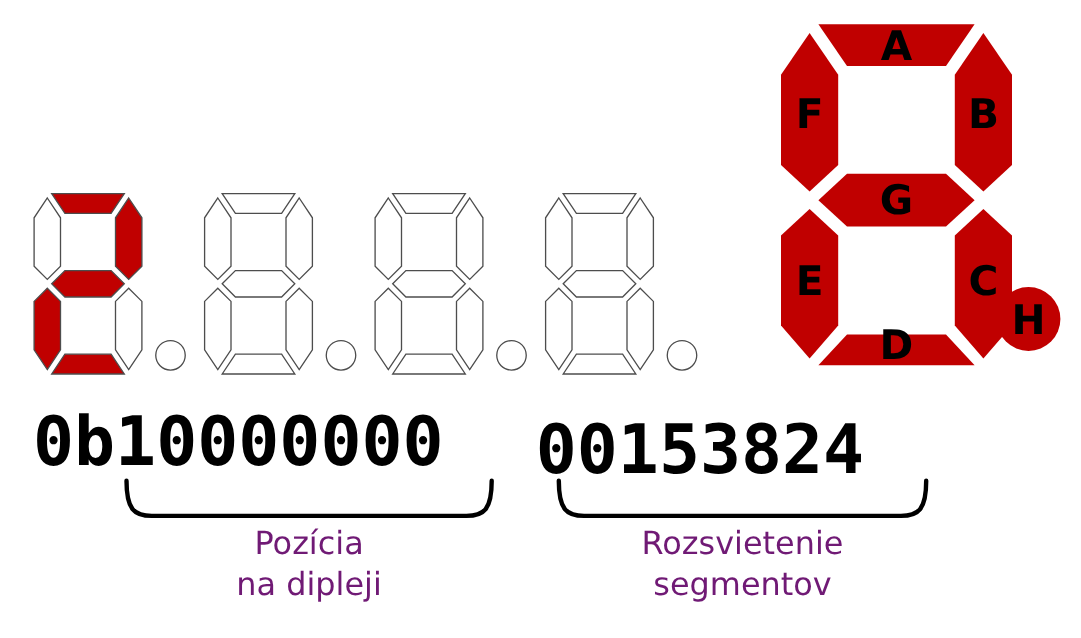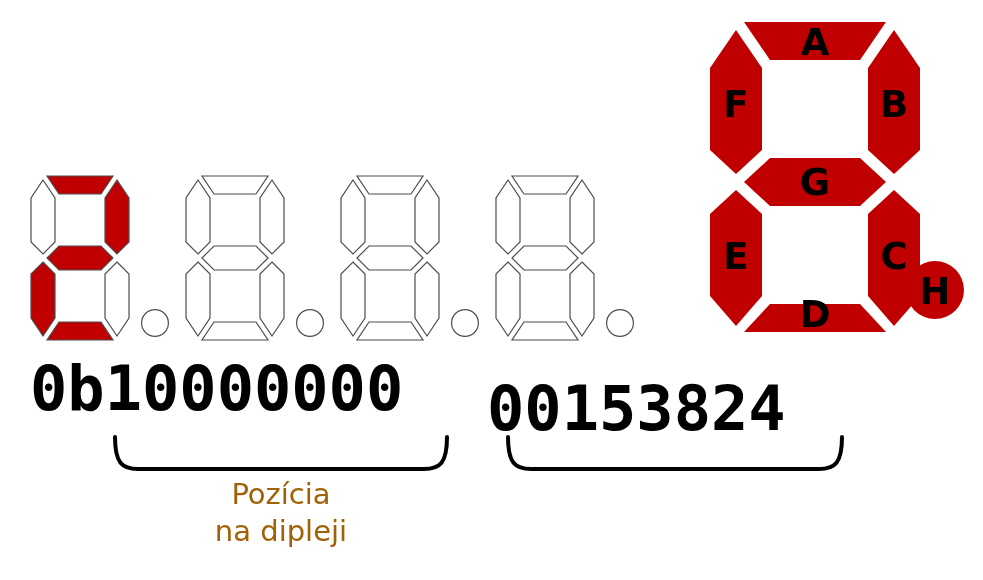--- a/index.html
+++ b/index.html
@@ -50,35 +50,35 @@
   
   .binary {
     font-family: "DejaVu Sans Mono", monospace;
     font-size: 62px;
     font-weight: bold;
     color: #000000;
     letter-spacing: 0px;
     white-space: pre;
     line-height: 1;
   }
-  #binary-position { left: 30px; top: 358px; text-align: right; }
+  #binary-position { left: 30px; top: 371px; text-align: right; }
   #binary-segments { left: 487px; top: 378px; }
 
   
   .brace { position: absolute; height: 36px; }
   .brace svg { display: block; width: 100%; height: 100%; overflow: visible; }
   #brace-position { left: 112px; top: 437px; width: 338px; }
   #brace-segments { left: 505px; top: 437px; width: 340px; }
 
   
   .caption {
     position: absolute;
     font-family: "DejaVu Sans", sans-serif;
     font-size: 29px;
-    color: #a16207;
+    color: #701a75;
     text-align: center;
     line-height: 1.28;
     white-space: pre-line;
   }
   #caption-position { left: 112px; top: 476px; width: 338px; }
   #caption-segments { left: 505px; top: 476px; width: 340px; }
 </style>
 </head>
 <body>
 
@@ -197,14 +197,16 @@
     </svg>
   </div>
   <div class="brace" id="brace-segments">
     <svg viewBox="0 0 340 36" preserveAspectRatio="none">
       <path d="M3,0 C3,26 10,32 26,32 L314,32 C330,32 337,26 337,0" fill="none" stroke="#000000" stroke-width="4" stroke-linecap="round"></path>
     </svg>
   </div>
 
   <div class="caption" id="caption-position">Pozícia
 na dipleji</div>
+  <div class="caption" id="caption-segments">Rozsvietenie
+segmentov</div>
 
 </div>
 
 </body></html>

